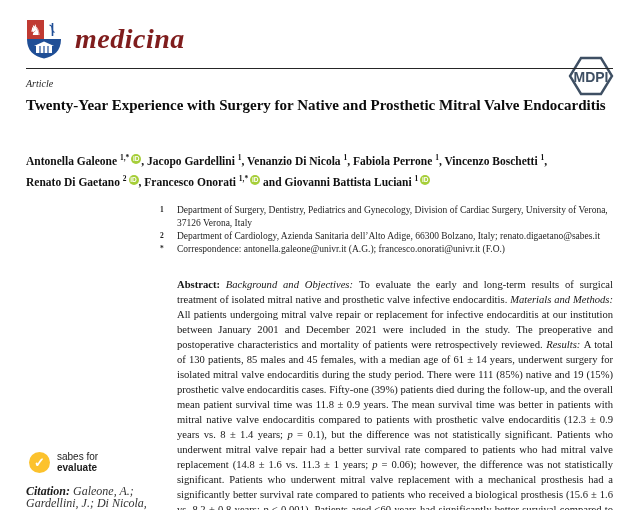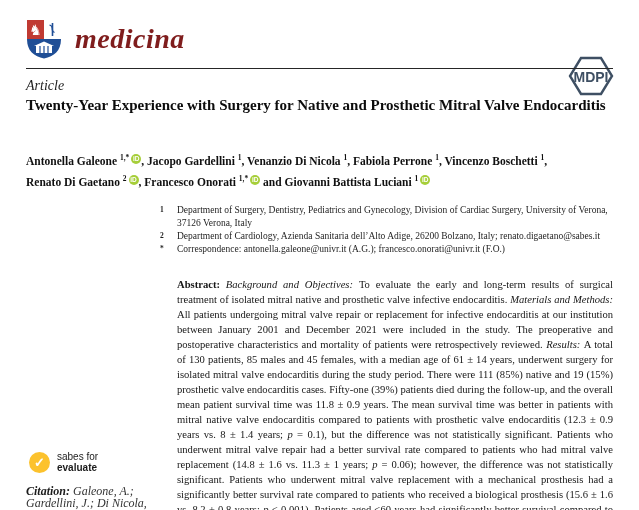--- a/index.html
+++ b/index.html
@@ -7,21 +7,21 @@
     position:relative;width:639px;height:510px;background:#ffffff;
     overflow:hidden;font-family:"Liberation Serif",serif;color:#1a1a1a;
     margin:0 auto;
   }
   
   .logo-row{position:absolute;left:26px;top:19px;display:flex;align-items:center;gap:13px;}
   .journal-name{font-style:italic;font-weight:bold;font-size:28px;color:#7f1d1d;letter-spacing:.5px;}
   .mdpi{position:absolute;top:28px;right:25px;width:46px;height:40px;margin-top:28px;}
   .rule{position:absolute;left:26px;right:26px;top:68px;border-top:1.6px solid #262626;}
   
-  .article-type{position:absolute;left:26px;top:78px;font-style:italic;font-size:14px;color:#1f1f1f;}
+  .article-type{position:absolute;left:26px;top:78px;font-style:italic;font-size:10px;color:#1f1f1f;}
   .title{position:absolute;left:26px;top:93px;width:588px;font-weight:bold;font-size:15px;line-height:25px;color:#0c0c0c;}
   .authors{position:absolute;left:26px;top:149px;width:590px;font-weight:bold;font-size:11.5px;line-height:17.5px;color:#101010;}
   .authors sup{font-size:7.5px;}
   .orcid{display:inline-block;width:10px;height:10px;border-radius:50%;background:#a6ce39;color:#ffffff;
     font-family:"Liberation Sans",sans-serif;font-weight:bold;font-size:6.5px;line-height:10px;text-align:center;
     vertical-align:4px;margin-left:2px;cursor:pointer;}
   
   .affiliations{position:absolute;left:160px;top:204px;width:454px;font-size:9.5px;line-height:13px;color:#1d1d1d;}
   .aff-row{display:flex;}
   .aff-marker{flex:0 0 17px;font-size:7.5px;position:relative;top:-1px;font-weight:bold;}
@@ -76,21 +76,21 @@
 
   <div class="authors"><span><span>Antonella Galeone </span><sup>1,*</sup><span class="orcid">iD</span></span><span>, </span><span><span>Jacopo Gardellini </span><sup>1</sup></span><span>, </span><span><span>Venanzio Di Nicola </span><sup>1</sup></span><span>, </span><span><span>Fabiola Perrone </span><sup>1</sup></span><span>, </span><span><span>Vincenzo Boschetti </span><sup>1</sup></span><span>, </span><br><span><span>Renato Di Gaetano </span><sup>2</sup><span class="orcid">iD</span></span><span>, </span><span><span>Francesco Onorati </span><sup>1,*</sup><span class="orcid">iD</span></span><span> and </span><span><span>Giovanni Battista Luciani </span><sup>1</sup><span class="orcid">iD</span></span></div>
 
   <div class="affiliations">
       <div class="aff-row">
         <span class="aff-marker">1</span>
         <span class="aff-text">Department of Surgery, Dentistry, Pediatrics and Gynecology, Division of Cardiac Surgery, University of Verona, 37126 Verona, Italy</span>
       </div>
       <div class="aff-row">
         <span class="aff-marker">2</span>
-        <span class="aff-text">Department of Cardiology, Azienda Sanitaria dell’Alto Adige, 26200 Bolzano, Italy; renato.digaetano@sabes.it</span>
+        <span class="aff-text">Department of Cardiology, Azienda Sanitaria dell’Alto Adige, 66300 Bolzano, Italy; renato.digaetano@sabes.it</span>
       </div>
       <div class="aff-row">
         <span class="aff-marker">*</span>
         <span class="aff-text">Correspondence: antonella.galeone@univr.it (A.G.); francesco.onorati@univr.it (F.O.)</span>
       </div>
     </div>
 
   <p class="abstract" style="margin:0;"><span class="seg-bold">Abstract: </span><span class="seg-italic">Background and Objectives: </span><span class="seg-regular">To evaluate the early and long-term results of surgical treatment of isolated mitral native and prosthetic valve infective endocarditis. </span><span class="seg-italic">Materials and Methods: </span><span class="seg-regular">All patients undergoing mitral valve repair or replacement for infective endocarditis at our institution between January 2001 and December 2021 were included in the study. The preoperative and postoperative characteristics and mortality of patients were retrospectively reviewed. </span><span class="seg-italic">Results: </span><span class="seg-regular">A total of 130 patients, 85 males and 45 females, with a median age of 61 ± 14 years, underwent surgery for isolated mitral valve endocarditis during the study period. There were 111 (85%) native and 19 (15%) prosthetic valve endocarditis cases. Fifty-one (39%) patients died during the follow-up, and the overall mean patient survival time was 11.8 ± 0.9 years. The mean survival time was better in patients with mitral native valve endocarditis compared to patients with prosthetic valve endocarditis (12.3 ± 0.9 years vs. 8 ± 1.4 years; </span><span class="seg-italic">p</span><span class="seg-regular"> = 0.1), but the difference was not statistically significant. Patients who underwent mitral valve repair had a better survival rate compared to patients who had mitral valve replacement (14.8 ± 1.6 vs. 11.3 ± 1 years; </span><span class="seg-italic">p</span><span class="seg-regular"> = 0.06); however, the difference was not statistically significant. Patients who underwent mitral valve replacement with a mechanical prosthesis had a significantly better survival rate compared to patients who received a biological prosthesis (15.6 ± 1.6 vs. 8.2 ± 0.8 years; </span><span class="seg-italic">p</span><span class="seg-regular"> &lt; 0.001). Patients aged ≤60 years had significantly better survival compared to patients aged</span></p>
 
   <div class="badge">

